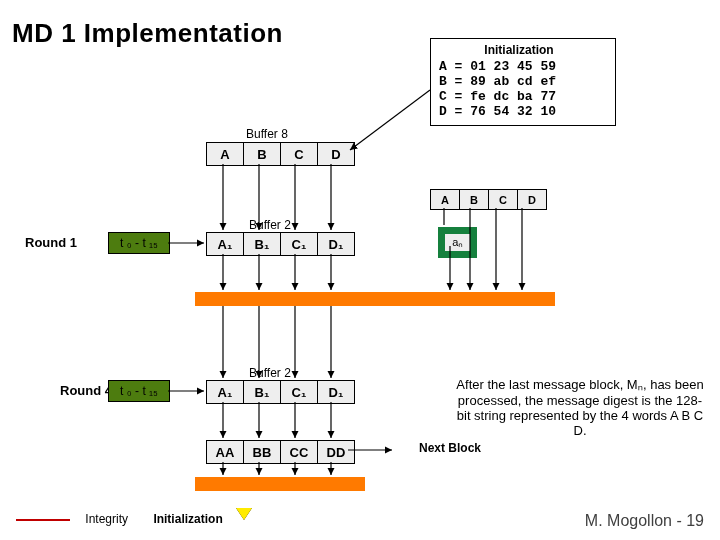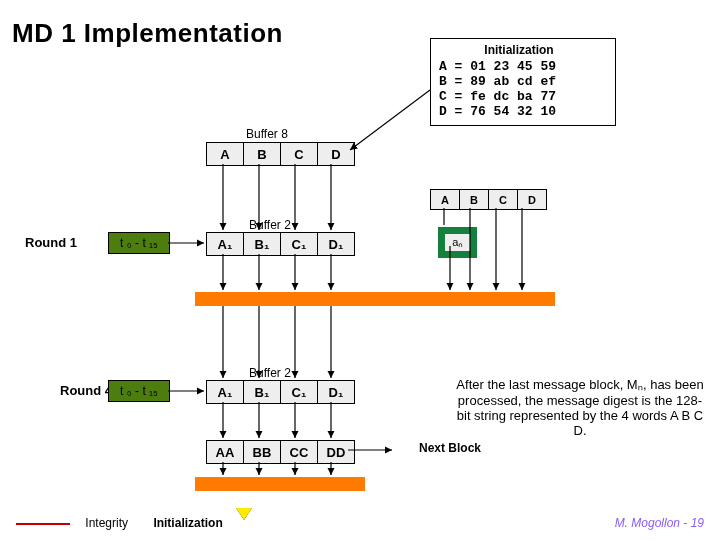--- a/index.html
+++ b/index.html
@@ -12,21 +12,21 @@
   .buf-label{position:absolute;font-size:12px;}
   .round-lbl{position:absolute;font-size:13px;font-weight:bold;}
   .tbox{position:absolute;border:1px solid #000;background:#4d7c0f;width:60px;height:20px;text-align:center;line-height:20px;font-size:12px;}
   .an-box{position:absolute;border:7px solid #15803d;background:#eee;width:25px;height:17px;text-align:center;line-height:17px;font-size:11px;}
   .orange-bar{position:absolute;background:#ff7a00;height:14px;}
   .triangle{position:absolute;width:0;height:0;border-left:8px solid transparent;border-right:8px solid transparent;border-top:12px solid #ffeb00;filter:drop-shadow(0 0 .5px #000);}
   .footer{position:absolute;bottom:10px;left:16px;right:16px;font-size:12px;}
   .footer .dash{border-bottom:2px solid #c00000;width:54px;display:inline-block;margin-right:12px;vertical-align:middle;}
   .footer .integrity{font-weight:normal;margin-right:22px;}
   .footer .auth{font-weight:bold;}
-  .footer .credit{float:right;color:#8b5cf6;font-style:italic;font-size:12px;}
+  .footer .credit{float:right;color:#404040;font-size:16px;}
   .after-text{position:absolute;left:455px;top:375px;width:250px;font-size:13px;text-align:center;}
   .next-block{position:absolute;font-weight:bold;font-size:12px;text-align:left;}
   svg{position:absolute;left:0;top:0;pointer-events:none;}
   line{stroke:#000;stroke-width:1.2;}
   .arrow{stroke:#000;stroke-width:1.2;fill:none;}
   marker path{fill:#000;}
 </style>
 </head>
 <body>
 

